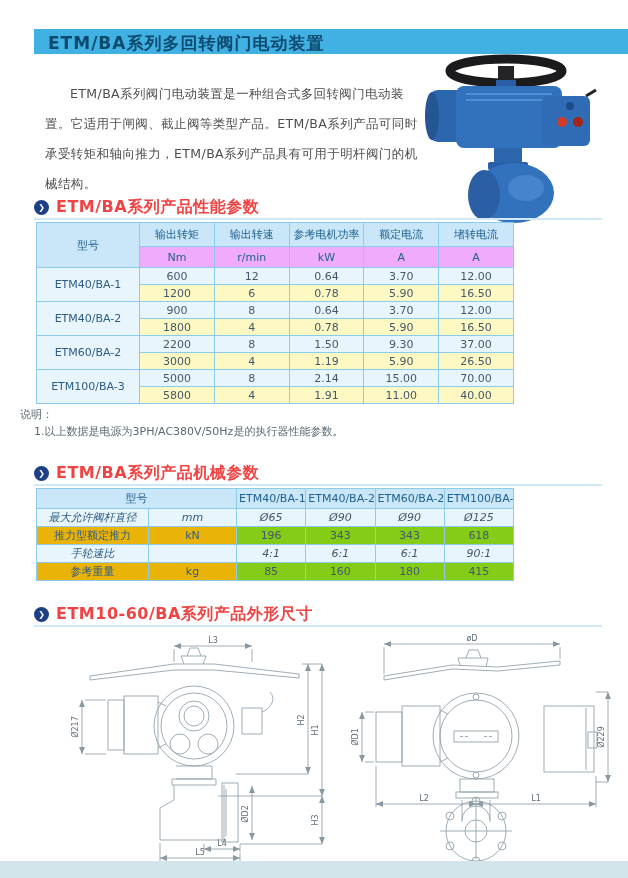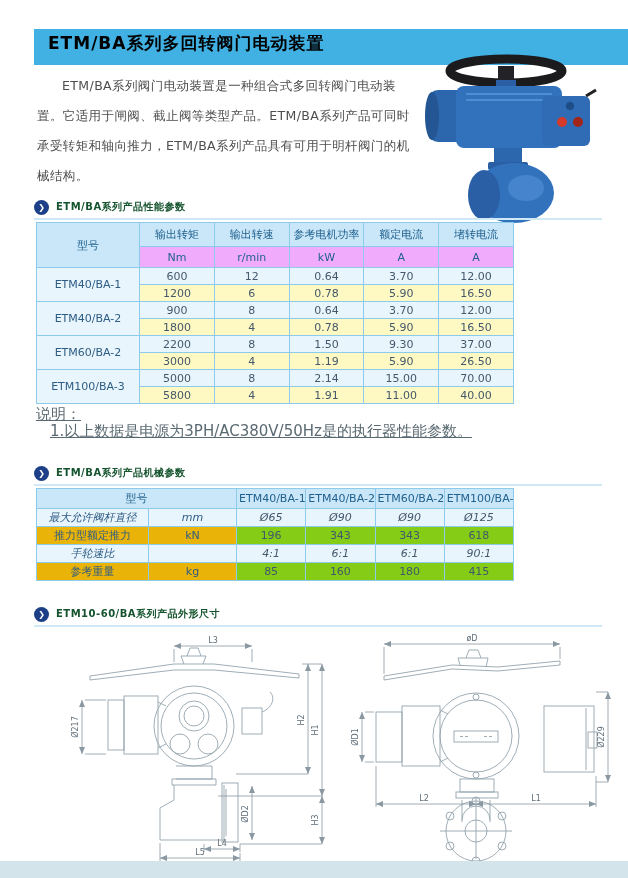--- a/index.html
+++ b/index.html
@@ -1,57 +1,57 @@
 <!DOCTYPE html>
 <html><head>
 <meta charset="utf-8">
 <style>
   html,body{margin:0;padding:0;background:#fff;}
   .page{position:relative;width:628px;height:878px;background:#ffffff;overflow:hidden;
         font-family:"DejaVu Sans","Liberation Sans",sans-serif;}
 
   
-  .title-bar{position:absolute;left:34px;top:29px;width:594px;height:36px;background:#41b1e3;
-             color:#000000;font-weight:bold;font-size:17px;line-height:28px;padding-left:14px;
+  .title-bar{position:absolute;left:34px;top:29px;width:594px;height:25px;background:#41b1e3;
+             color:#0c4a6e;font-weight:bold;font-size:17px;line-height:28px;padding-left:14px;
              box-sizing:border-box;letter-spacing:1px;}
 
   
-  .intro{position:absolute;left:36px;top:70px;width:376px;margin:1px;font-size:12.5px;
+  .intro{position:absolute;left:36px;top:70px;width:376px;margin:9px;font-size:12.5px;
          line-height:30px;color:#4d4d4d;text-indent:2em;letter-spacing:0.4px;}
 
   
   .photo{position:absolute;left:410px;top:50px;}
 
   
   .sec{position:absolute;left:34px;width:568px;height:22px;display:flex;align-items:center;
        gap:7px;border-bottom:2px solid #cfe9f7;}
   .sec1{top:196px}.sec2{top:462px}.sec3{top:603px}
   .sec-ic{width:15px;height:15px;border-radius:50%;background:#1c3f87;color:#fff;font-size:8px;
           display:flex;align-items:center;justify-content:center;flex:0 0 15px;}
-  .sec-t{color:#14532d;font-weight:bold;font-size:10px;letter-spacing:0.5px;}
+  .sec-t{color:#ef4444;font-weight:bold;font-size:16px;letter-spacing:0.5px;}
 
   
   table{position:absolute;left:36px;width:478px;border-collapse:collapse;table-layout:fixed;
         font-size:11px;}
   td,th{border:1px solid #8ccbec;text-align:center;padding:0 2px;font-weight:normal;
         overflow:hidden;white-space:nowrap;}
   .perf{top:222px}
   .perf th{height:23px;background:#c9e7f8;color:#21618f;}
   .perf tr.u th{height:20px;background:#f0abfc;}
   .perf td{height:16px;color:#44586b;background:#fef9c3;}
   .perf tr.alt td{background:#e9f5fc;}
   .perf td.model{background:#cfe9f8;color:#2d5c84;}
   .mech{top:488px}
   .mech th{height:19px;background:#c9e7f8;color:#21618f;}
   .mech td{height:17px;color:#44586b;background:#84cc16;}
   .mech tr.alt td{background:#e9f5fc;font-style:italic;}
   .mech td.lbl,.mech td.unit{background:#eab308;color:#2d5c84;}
 
   
-  .notes{position:absolute;left:36px;top:406px;font-size:15px;color:#5a6a72;line-height:17px;text-decoration:underline;}
+  .notes{position:absolute;left:20px;top:406px;font-size:11px;color:#5a6a72;line-height:17px;}
   .notes .nitem{padding-left:14px;}
 
   
   .draw{position:absolute;}
   .drawL{left:56px;top:634px;}
   .drawR{left:348px;top:634px;}
   .draw text{font-size:8px;fill:#5f6e7a;font-family:"DejaVu Sans","Liberation Sans",sans-serif;}
 
   
   .footer{position:absolute;left:0;bottom:0;width:628px;height:17px;background:#d3e5ea;}

